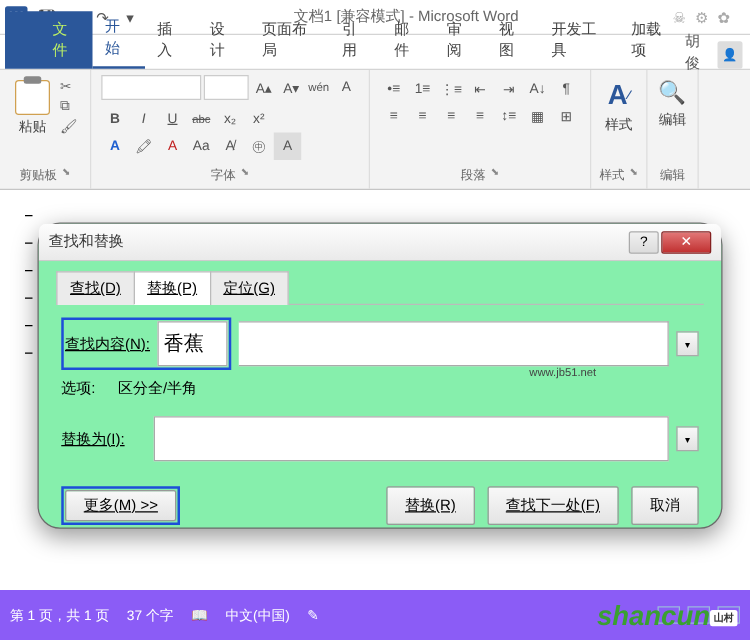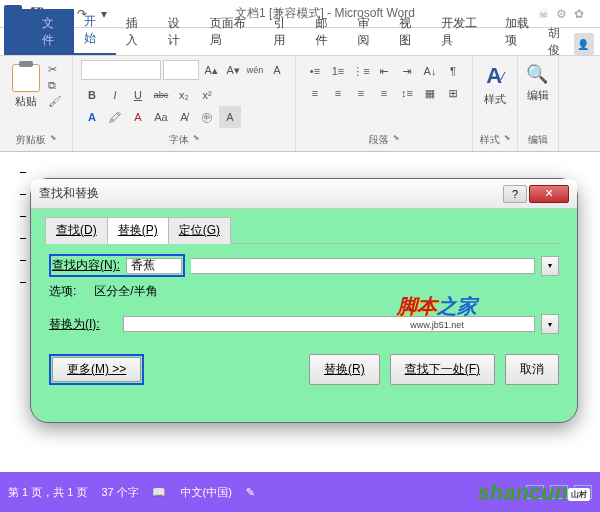--- a/index.html
+++ b/index.html
@@ -8,21 +8,21 @@
 .titlebar { background: #fff; height: 28px; display: flex; align-items: center; padding: 0 4px; border-bottom: 1px solid #d4d4d4; }
 .titlebar .word-icon { width: 18px; height: 18px; background: #2b579a; color: #fff; display: flex; align-items: center; justify-content: center; font-weight: bold; font-size: 11px; border-radius: 2px; }
 .titlebar .qat { display: flex; gap: 6px; margin-left: 8px; }
 .titlebar .qat span { width: 16px; height: 16px; color: #555; font-size: 12px; display: flex; align-items: center; justify-content: center; }
 .titlebar .title { flex: 1; text-align: center; font-size: 12px; color: #666; }
 .titlebar .decor { display: flex; gap: 4px; margin-right: 8px; }
 .titlebar .decor span { width: 14px; height: 14px; color: #aaa; font-size: 12px; }
 
 .tabbar { background: #fff; height: 28px; display: flex; align-items: flex-end; padding-left: 4px; border-bottom: 1px solid #d4d4d4; }
 .tab { padding: 6px 10px; font-size: 12px; color: #444; cursor: pointer; }
-.tab.file { background: #2b579a; color: #c4b5fd; padding-left: 38px; }
+.tab.file { background: #2b579a; color: #bef264; padding-left: 38px; }
 .tab.active { color: #2b579a; border-bottom: 2px solid #2b579a; }
 .avatar { margin-left: auto; margin-right: 6px; width: 22px; height: 22px; background: #ddd; border-radius: 2px; display: flex; align-items: center; justify-content: center; font-size: 10px; }
 .username { font-size: 12px; color: #555; margin-right: 4px; align-self: center; }
 
 .ribbon { background: #f3f3f3; height: 96px; display: flex; border-bottom: 1px solid #c5c5c5; }
 .ribbon-group { border-right: 1px solid #ddd; padding: 4px 8px; display: flex; flex-direction: column; }
 .ribbon-group .label { font-size: 10px; color: #666; text-align: center; margin-top: auto; padding-top: 2px; border-top: 1px solid transparent; display: flex; justify-content: center; gap: 4px; }
 .ribbon-group .dial { font-size: 8px; color: #888; }
 .clipboard-main { display: flex; }
 .paste-btn { display: flex; flex-direction: column; align-items: center; padding: 4px; }
@@ -59,21 +59,21 @@
 .dlg-close { width: 40px; height: 18px; background: linear-gradient(#e27777,#c03030); border: 1px solid #842020; border-radius: 2px; color: #fff; font-size: 11px; display: flex; align-items: center; justify-content: center; }
 
 .dialog-body { padding: 8px 14px; }
 .dlg-tabs { display: flex; border-bottom: 1px solid #bbb; }
 .dlg-tab { padding: 4px 10px; font-size: 12px; background: #ebebeb; border: 1px solid #bbb; border-bottom: none; margin-right: -1px; margin-bottom: -1px; }
 .dlg-tab.active { background: #fff; border-bottom: 1px solid #fff; }
 
 .dlg-content { padding: 10px 4px; }
 .form-row { display: flex; align-items: center; margin-bottom: 6px; gap: 6px; }
 .form-label { width: 68px; font-size: 12px; text-align: left; }
-.form-input { flex: 1; height: 16px; border: 1px solid #aaa; font-size: 12px; padding: 0 4px; display: flex; align-items: center; background: #fff; }
+.form-input { flex: 1; height: 36px; border: 1px solid #aaa; font-size: 16px; padding: 0 4px; display: flex; align-items: center; background: #fff; }
 .form-dd { width: 18px; height: 20px; border: 1px solid #aaa; background: linear-gradient(#f8f8f8,#e2e2e2); font-size: 8px; display: flex; align-items: center; justify-content: center; }
 .options-row { font-size: 12px; display: flex; gap: 18px; margin-bottom: 14px; }
 .highlight-red { border: 2px solid #1d4ed8; padding: 1px; }
 
 .watermark { position: absolute; right: 100px; top: 114px; font-size: 20px; }
 .wm1 { color: #c02020; font-weight: bold; font-style: italic; text-shadow: 1px 1px 0 #f5c020; }
 .wm1b { color: #2060d0; font-weight: bold; font-style: italic; }
 .wm2 { font-size: 9px; color: #444; text-align: center; }
 
 .dlg-buttons { display: flex; gap: 10px; margin-top: 20px; }
@@ -259,21 +259,20 @@
         <span>选项:</span>
         <span>区分全/半角</span>
       </div>
       <div class="form-row">
         <span class="form-label"><span class="underline">替换为(I):</span></span>
         <div class="form-input"></div>
         <div class="form-dd">▾</div>
       </div>
 
       <div class="watermark">
-        <div><span class="wm1">脚本</span><span class="wm1b">之家</span></div>
         <div class="wm2">www.jb51.net</div>
       </div>
 
       <div class="dlg-buttons">
         <span class="highlight-red"><button class="dlg-btn"><span class="underline">更多(M) &gt;&gt;</span></button></span>
         <div style="flex:1"></div>
         <button class="dlg-btn"><span class="underline">替换(R)</span></button>
         <button class="dlg-btn"><span class="underline">查找下一处(F)</span></button>
         <button class="dlg-btn">取消</button>
       </div>

